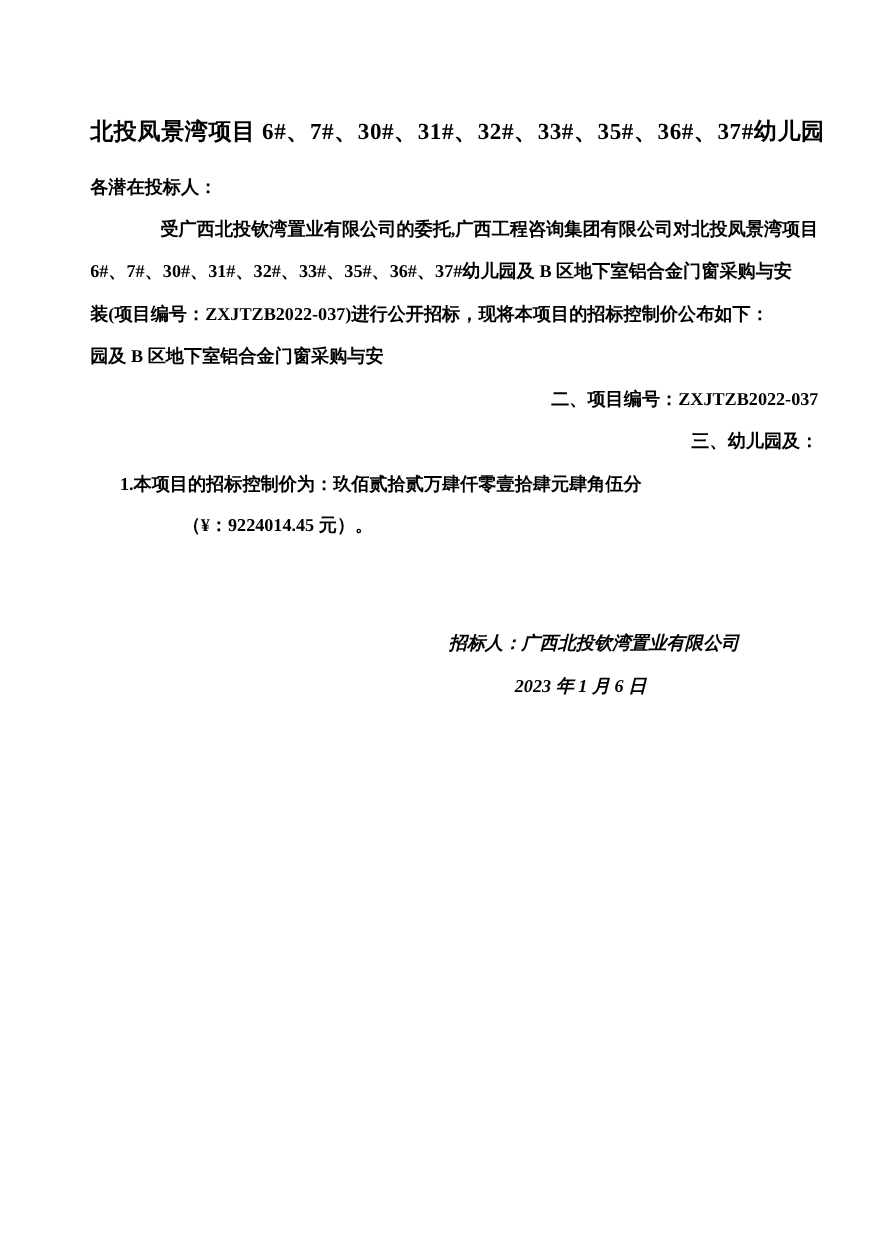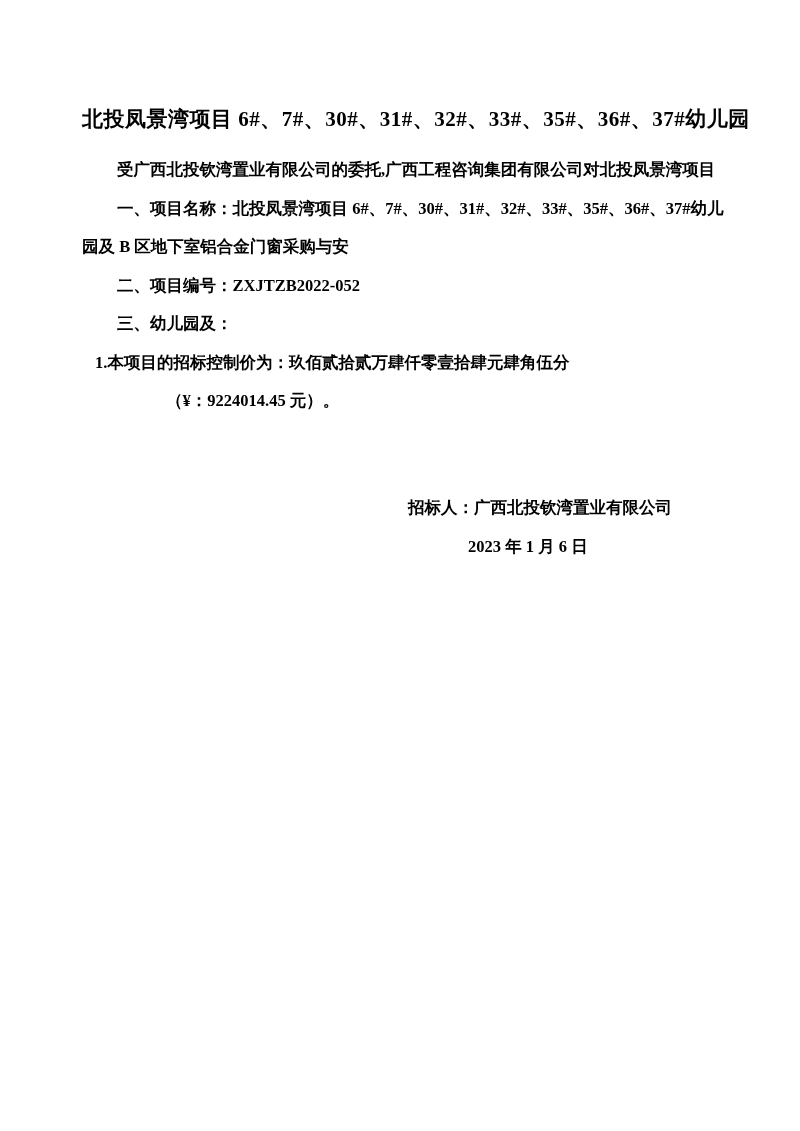--- a/index.html
+++ b/index.html
@@ -30,56 +30,59 @@
   .body-text {
     margin-top: 13px;
     font-size: 16.5px;
     line-height: 38.5px;
     text-align: left;
   }
   .line {
     white-space: nowrap;
   }
   .indent {
-    margin-left: 35px;
+    text-align: right;
   }
   .indent-sm {
-    margin-left: 13px;
+    margin-left: 27px;
   }
   .price-numeric-line {
     margin-left: 84px;
   }
   .signature {
     margin-top: 67px;
     font-size: 16.5px;
     line-height: 39.5px;
+    font-style: italic;
   }
   .sig-line {
     margin-left: 326px;
     white-space: nowrap;
   }
   .sig-date {
     margin-left: 386px;
   }
 </style>
 </head>
 <body>
 
 <div class="page">
   <div class="content">
 
     <div class="doc-title">
       <div class="line">北投凤景湾项目 6#、7#、30#、31#、32#、33#、35#、36#、37#幼儿园</div>
     </div>
 
     <div class="body-text">
+      <div class="line">各潜在投标人：</div>
       <div class="line indent">受广西北投钦湾置业有限公司的委托,广西工程咨询集团有限公司对北投凤景湾项目</div>
-      <div class="line indent">一、项目名称：北投凤景湾项目 6#、7#、30#、31#、32#、33#、35#、36#、37#幼儿</div>
+      <div class="line">6#、7#、30#、31#、32#、33#、35#、36#、37#幼儿园及 B 区地下室铝合金门窗采购与安</div>
+      <div class="line">装(项目编号：ZXJTZB2022-037)进行公开招标，现将本项目的招标控制价公布如下：</div>
       <div class="line">园及 B 区地下室铝合金门窗采购与安</div>
-      <div class="line indent">二、项目编号：ZXJTZB2022-052</div>
+      <div class="line indent">二、项目编号：ZXJTZB2022-037</div>
       <div class="line indent">三、幼儿园及：</div>
       <div class="line indent-sm">1.本项目的招标控制价为：玖佰贰拾贰万肆仟零壹拾肆元肆角伍分</div>
       <div class="line price-numeric-line">（¥：9224014.45 元）。</div>
     </div>
 
     <div class="signature">
       <div class="sig-line">招标人：广西北投钦湾置业有限公司</div>
       <div class="sig-line sig-date">2023 年 1 月 6 日</div>
     </div>
 

